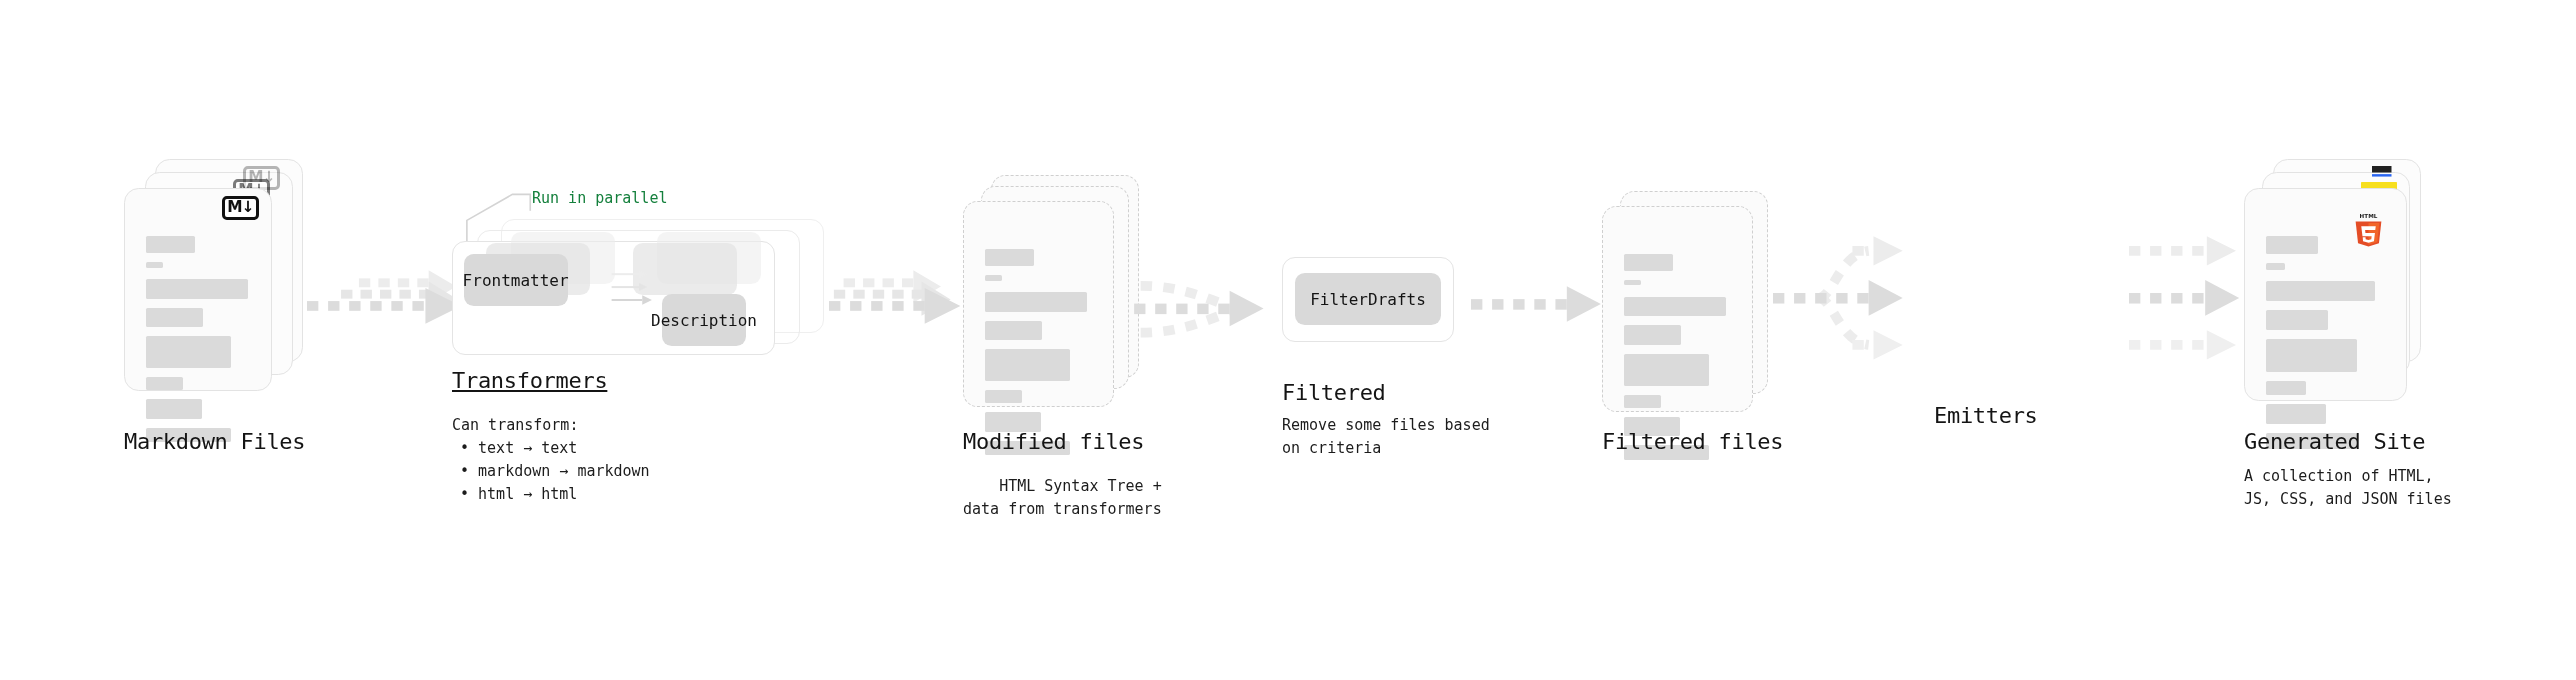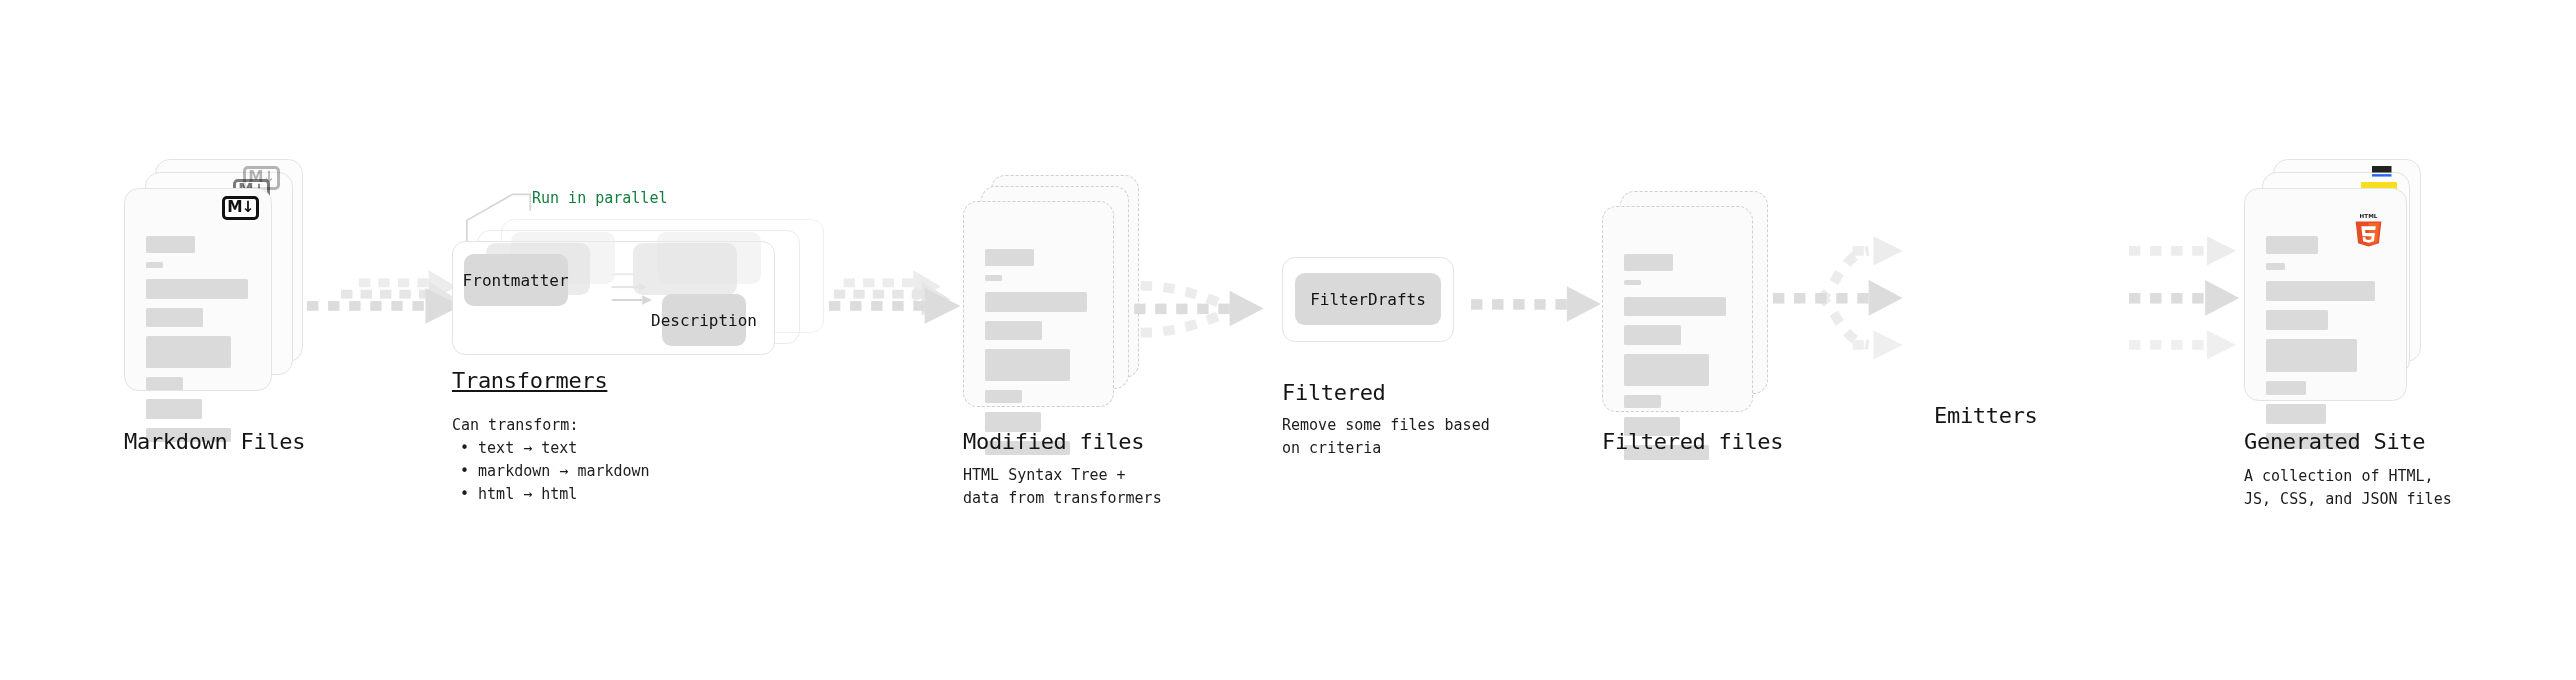--- a/index.html
+++ b/index.html
@@ -257,21 +257,21 @@
           <div class="bar" style="width:85px; height:32px;"></div>
           <div class="bar" style="width:37px;  height:13px;"></div>
           <div class="bar" style="width:56px;  height:19.5px;"></div>
           <div class="bar" style="width:85px; height:14.6px;"></div>
         </div>
       </div>
     </div>
   </div>
 
   <div class="title" style="left:963px; top:429px;">Modified files</div>
-  <div class="subtitle" style="left:963px; top:464px;">HTML Syntax Tree +
+  <div class="subtitle" style="left:963px; top:475px;text-align:right;">HTML Syntax Tree +
 data from transformers</div>
 
   <div class="flow" style="left:1134px; top:268px;">
     <svg width="154" height="89" viewBox="0 0 190 110">
       <g stroke="#ececec" stroke-width="12" fill="none" stroke-dasharray="14 14" stroke-linecap="butt">
         <path d="M8 22 C 60 22, 96 40, 124 50"></path>
         <path d="M8 80 C 60 80, 96 62, 124 52"></path>
       </g>
       <g fill="#dcdcdc">
         <rect x="0" y="44" width="14" height="13"></rect>

